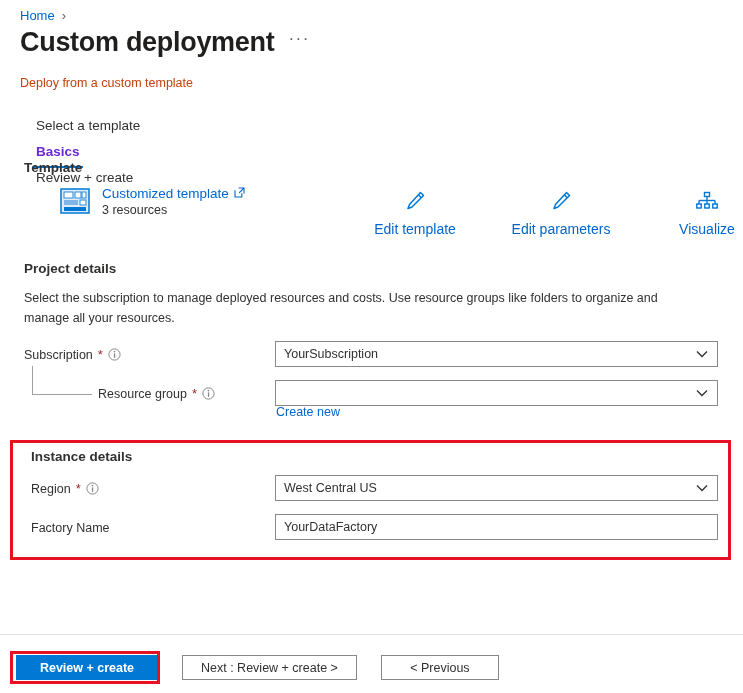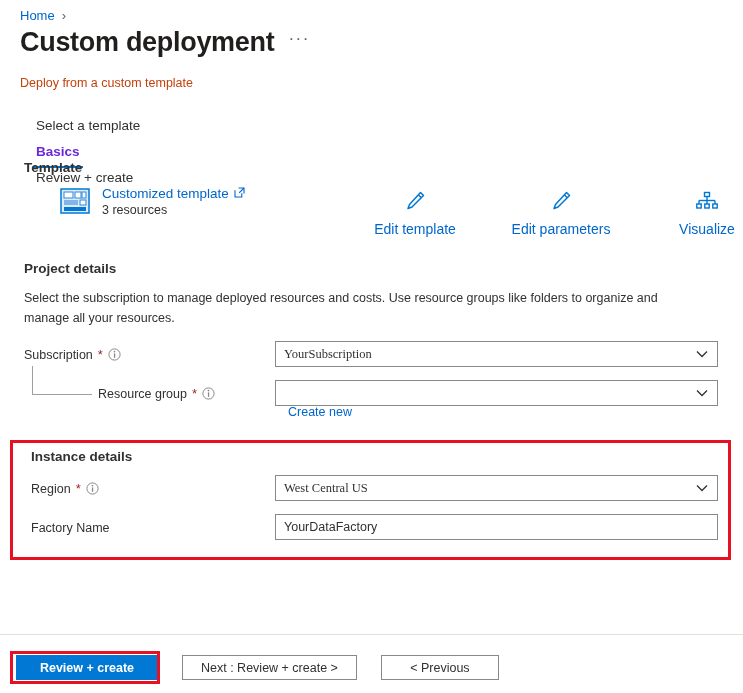--- a/index.html
+++ b/index.html
@@ -187,38 +187,37 @@
     width: 443px;
     height: 26px;
     border: 1px solid #8a8886;
     background: #ffffff;
     font-size: 12.5px;
     color: #323130;
     display: flex;
     align-items: center;
     padding: 0 8px;
   }
-  .ctl.dropdown { padding-right: 26px; font-family: Liberation Serif, serif; }
+  .ctl.dropdown { padding-right: 26px; }
   .ctl .chev {
     position: absolute;
     right: 9px;
     top: 50%;
     transform: translateY(-50%);
     display: flex;
   }
   .ctl-value { overflow: hidden; white-space: nowrap; text-overflow: ellipsis; }
 
   .create-new-link {
     position: absolute;
     left: 276px;
     top: 405px;
     font-size: 12.5px;
     color: #0066cc;
     cursor: pointer;
-    margin-left: 12px;
   }
 
   
   .tree-connector {
     position: absolute;
     left: 32px;
     top: 366px;
     width: 60px;
     height: 29px;
     border-left: 1px solid #a19f9d;

